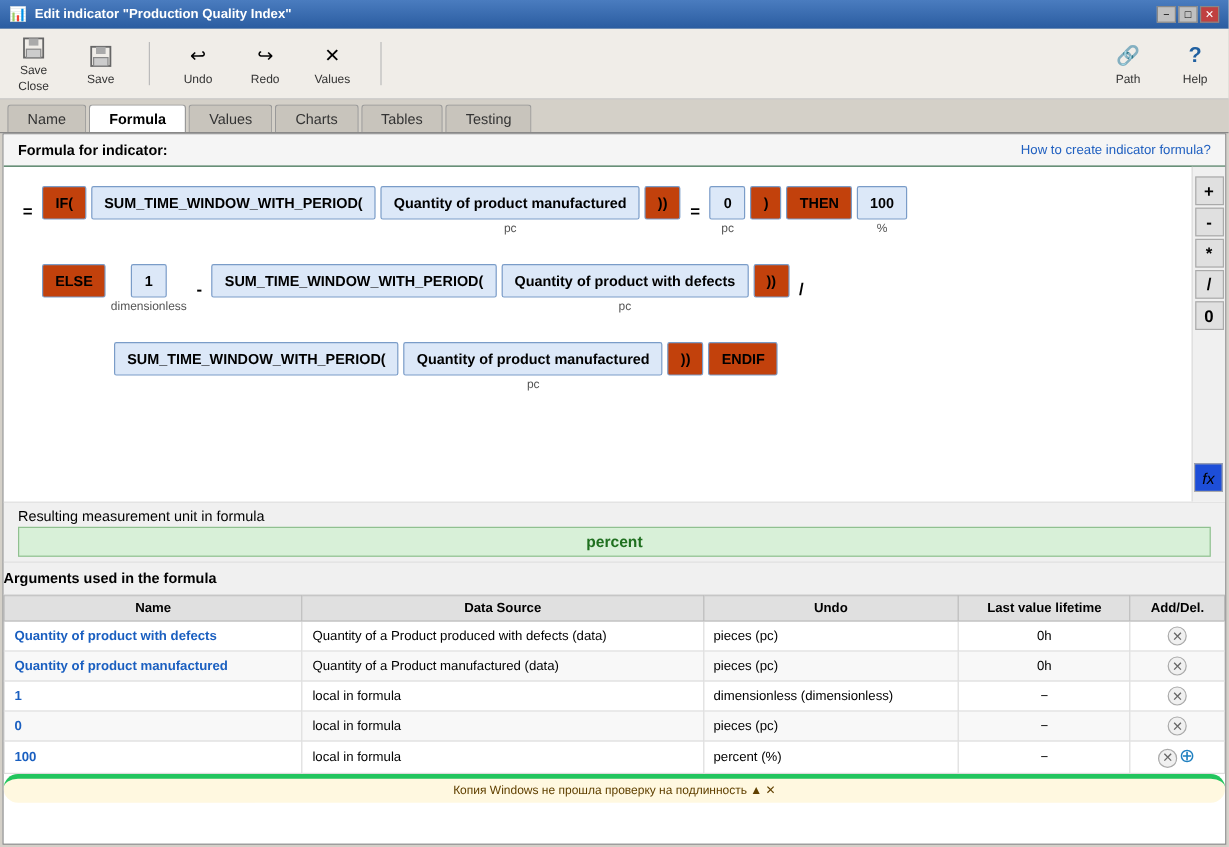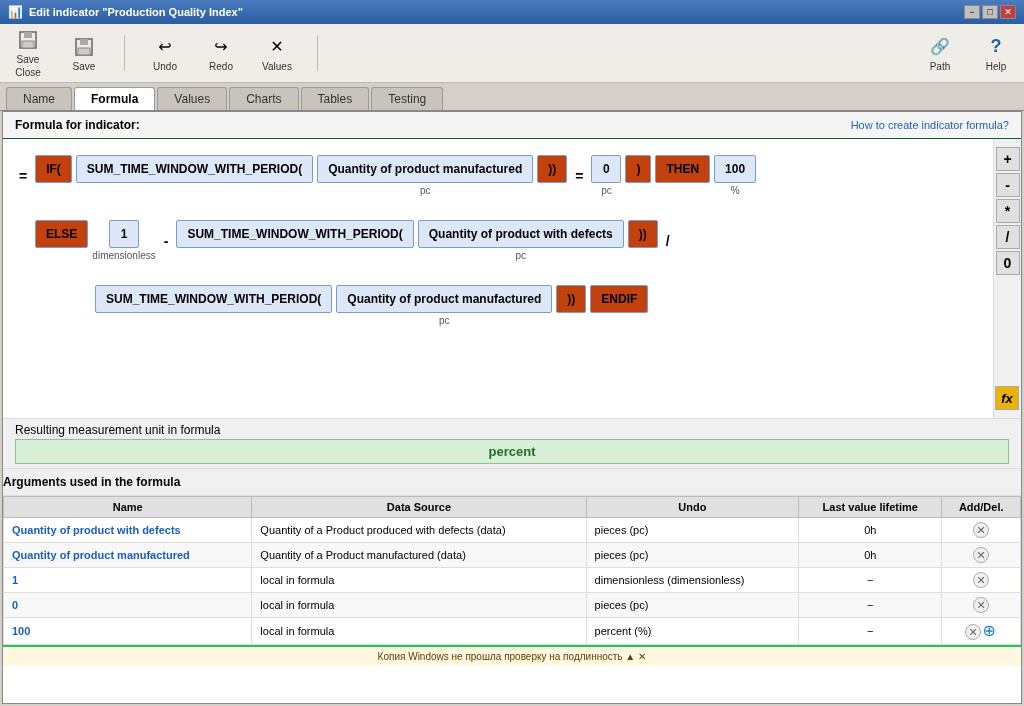--- a/index.html
+++ b/index.html
@@ -162,26 +162,26 @@
       border: 1px solid #aaa;
       cursor: pointer;
       display: flex; align-items: center; justify-content: center;
       font-size: 14px; font-weight: bold;
     }
     .sidebar-fx {
       position: absolute;
       bottom: 8px;
       right: 2px;
       width: 24px; height: 24px;
-      background: #eab308;
+      background: #1d4ed8;
       border: 1px solid #aaa;
       cursor: pointer;
       display: flex; align-items: center; justify-content: center;
       font-style: italic;
-      font-weight: bold;
+      font-weight: normal;
       font-size: 13px;
     }
 
     
     .result-unit-bar {
       background: #f0f0f0;
       padding: 4px 12px;
       border-bottom: 1px solid #ddd;
       font-size: 12px;
     }
@@ -240,25 +240,26 @@
       cursor: pointer;
       display: inline-flex; align-items: center; justify-content: center;
       color: #2080c0;
       font-size: 16px;
     }
     .actions-cell { text-align: center; white-space: nowrap; }
 
     
     .win-notification {
       background: #fff8e0;
-      border-top: 2px solid #22c55e;
+      border-top: 4px solid #22c55e;
       padding: 4px 8px;
       font-size: 10px;
       color: #604000;
       text-align: center;
+      border-radius: 14px;
     }
 
     .page-wrapper {
       width: 1024px;
       height: 706px;
       overflow: hidden;
       display: flex;
       flex-direction: column;
       background: #d4d0c8;
     }

